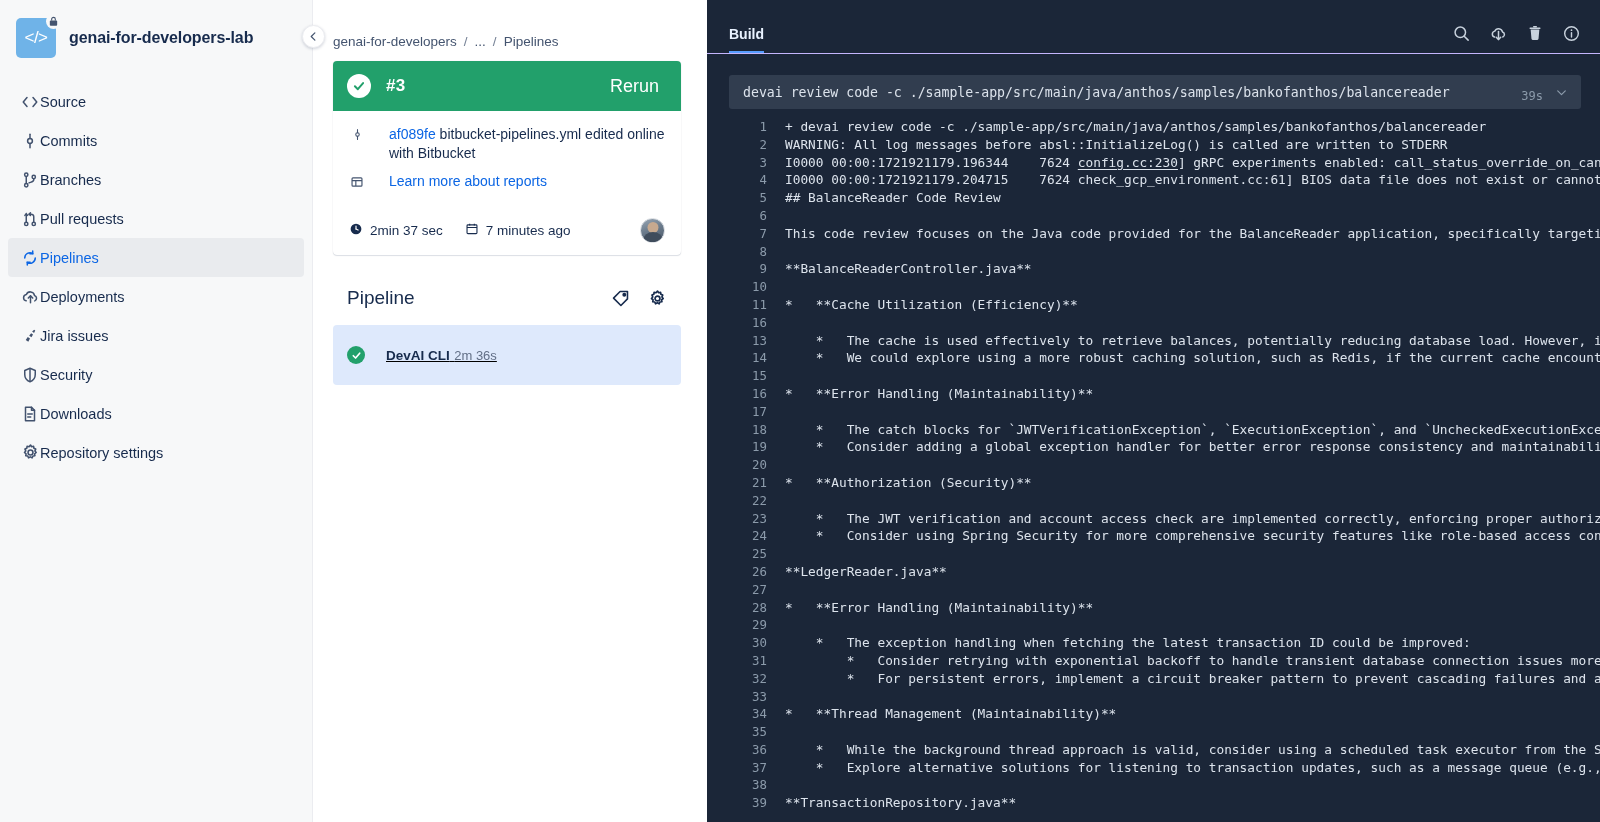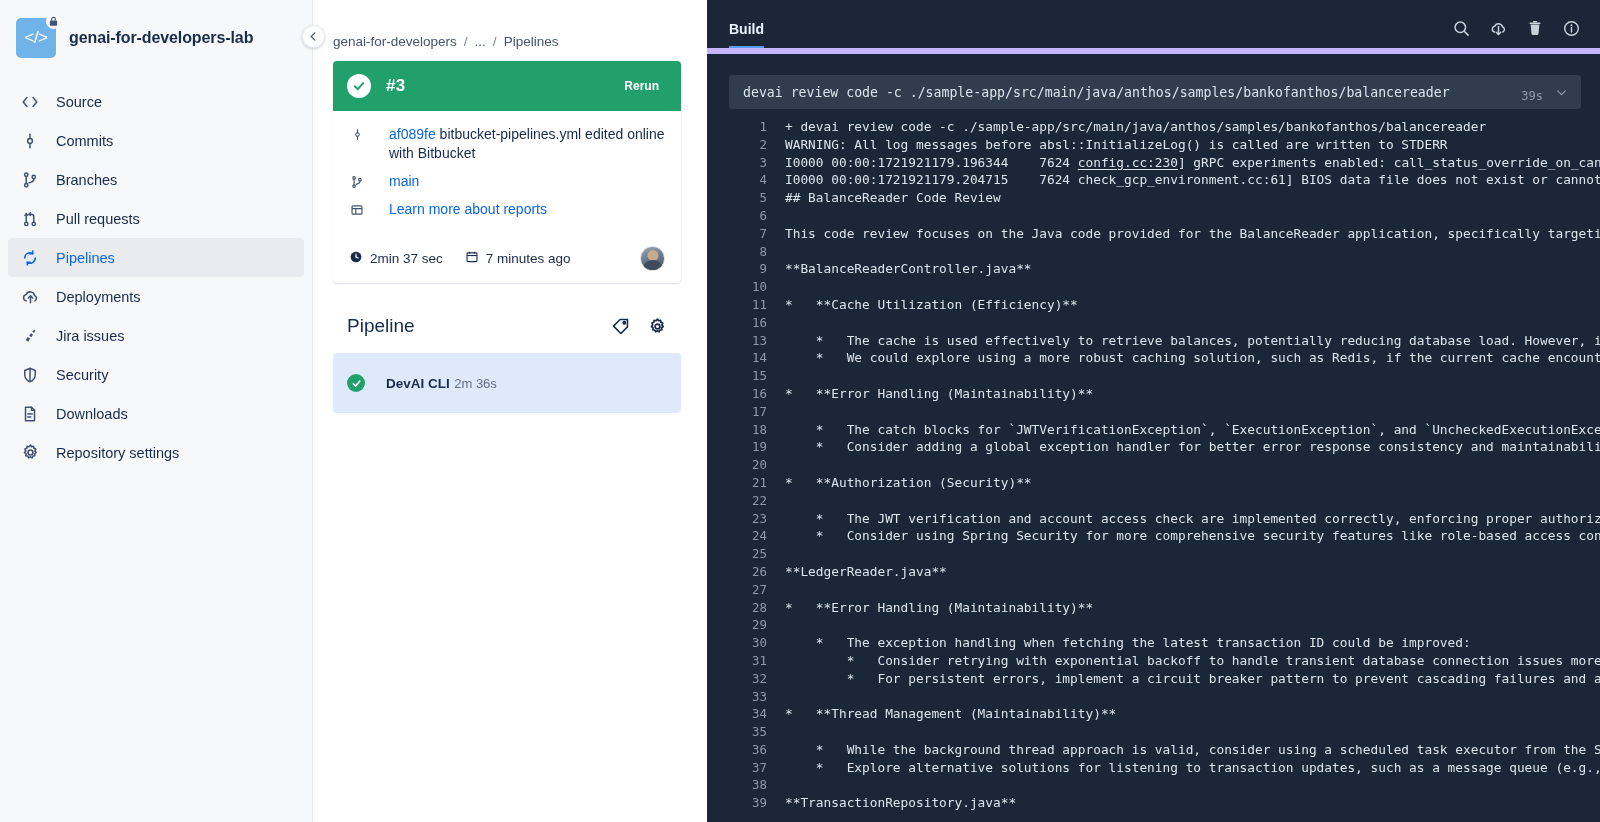--- a/index.html
+++ b/index.html
@@ -42,21 +42,21 @@
     width: 15px; height: 15px; border-radius: 50%;
     background: #F7F8F9; color: #44546F;
     display: flex; align-items: center; justify-content: center;
   }
   .repo-name {
     font-size: 16px; font-weight: 700; color: #172B4D;
     letter-spacing: -0.1px; line-height: 20px;
   }
   .nav { margin-top: 14px; padding: 0 8px; }
   .nav-item {
-    display: flex; align-items: center; gap: 16px;
+    display: flex; align-items: center; gap: 0;
     height: 39px; padding: 0 12px;
     border-radius: 4px;
     color: #172B4D; font-size: 14.5px;
     cursor: pointer;
   }
   .nav-item .nav-ico {
     width: 20px; height: 20px; min-width: 20px;
     display: flex; align-items: center; justify-content: center;
     color: #42526E;
   }
@@ -103,21 +103,21 @@
     width: 24px; height: 24px; border-radius: 50%;
     background: #ffffff; color: #22A06B;
     display: flex; align-items: center; justify-content: center;
     min-width: 24px;
   }
   .build-num {
     margin-left: 15px; font-size: 17px; font-weight: 700;
     letter-spacing: 0.2px;
   }
   .rerun-btn {
-    margin-left: auto; font-size: 12px; font-weight: 700;
+    margin-left: auto; font-size: 18px; font-weight: 400;
     color: #ffffff; cursor: pointer; padding: 5px 6px; border-radius: 3px;
   }
   .build-body { padding: 14px 16px 12px 16px; }
   .bl-row {
     display: flex; align-items: flex-start; gap: 24px;
     margin-bottom: 9px; font-size: 14px; color: #172B4D;
     line-height: 19px;
   }
   .bl-row .ri {
     width: 16px; min-width: 16px; height: 19px;
@@ -166,35 +166,35 @@
     height: 60px;
     display: flex; align-items: center;
     padding: 0 14px;
     cursor: pointer;
   }
   .step-card .sc {
     width: 18px; height: 18px; min-width: 18px; border-radius: 50%;
     background: #22A06B; color: #fff;
     display: flex; align-items: center; justify-content: center;
   }
-  .step-txt { margin-left: 21px; }
+  .step-txt { margin-left: 21px; text-decoration: underline; }
   .step-name { font-size: 13.5px; font-weight: 700; color: #172B4D; line-height: 17px; }
   .step-dur { font-size: 13px; color: #626F86; line-height: 17px; margin-top: 1px; }
 
   
   .logpane {
     flex: 1; height: 822px;
     background: #1B2638;
     position: relative; overflow: hidden;
     border-left: 6px solid #ffffff;
   }
   .log-top {
     height: 54px; display: flex; align-items: flex-end;
     padding: 0 19px 0 22px;
-    border-bottom: 6px solid #c4b5fd;
+    border-bottom: 1px solid #c4b5fd;
   }
   .tab {
     font-size: 14px; font-weight: 700; color: #E9F2FF;
     padding-bottom: 9px; border-bottom: 2px solid #579DFF;
     cursor: pointer;
   }
   .log-icons { margin-left: auto; display: flex; gap: 18px; padding-bottom: 10px; }
   .log-icons span { color: #C7D1DC; cursor: pointer; display: flex; }
 
   .cmd-bar {
@@ -404,32 +404,20 @@
           <span class="ri">
             <svg width="13" height="15" viewBox="0 0 24 24" fill="none" stroke="currentColor" stroke-width="2" stroke-linecap="round">
                 <circle cx="12" cy="12" r="3.2"></circle>
                 <line x1="12" y1="3" x2="12" y2="8.8"></line>
                 <line x1="12" y1="15.2" x2="12" y2="21"></line>
               </svg>
           </span>
           <span><span class="lnk">af089fe</span> <span>bitbucket-pipelines.yml edited online with Bitbucket</span></span>
         </div>
 
-        <div class="bl-row">
-          <span class="ri">
-            <svg width="14" height="14" viewBox="0 0 24 24" fill="none" stroke="currentColor" stroke-width="2" stroke-linecap="round">
-                <circle cx="7" cy="5" r="2.2"></circle>
-                <circle cx="7" cy="19" r="2.2"></circle>
-                <circle cx="17" cy="8" r="2.2"></circle>
-                <line x1="7" y1="7.2" x2="7" y2="16.8"></line>
-                <path d="M17 10.2v1.3c0 3-4 3.3-6.3 4.4"></path>
-              </svg>
-          </span>
-          <span class="lnk">main</span>
-        </div>
 
         <div class="bl-row">
           <span class="ri">
             <svg width="14" height="14" viewBox="0 0 24 24" fill="none" stroke="currentColor" stroke-width="2" stroke-linejoin="round">
                 <rect x="3.5" y="5" width="17" height="14" rx="1.6"></rect>
                 <line x1="3.5" y1="9.5" x2="20.5" y2="9.5"></line>
                 <line x1="10" y1="9.5" x2="10" y2="19"></line>
               </svg>
           </span>
           <span class="lnk">Learn more about reports</span>

